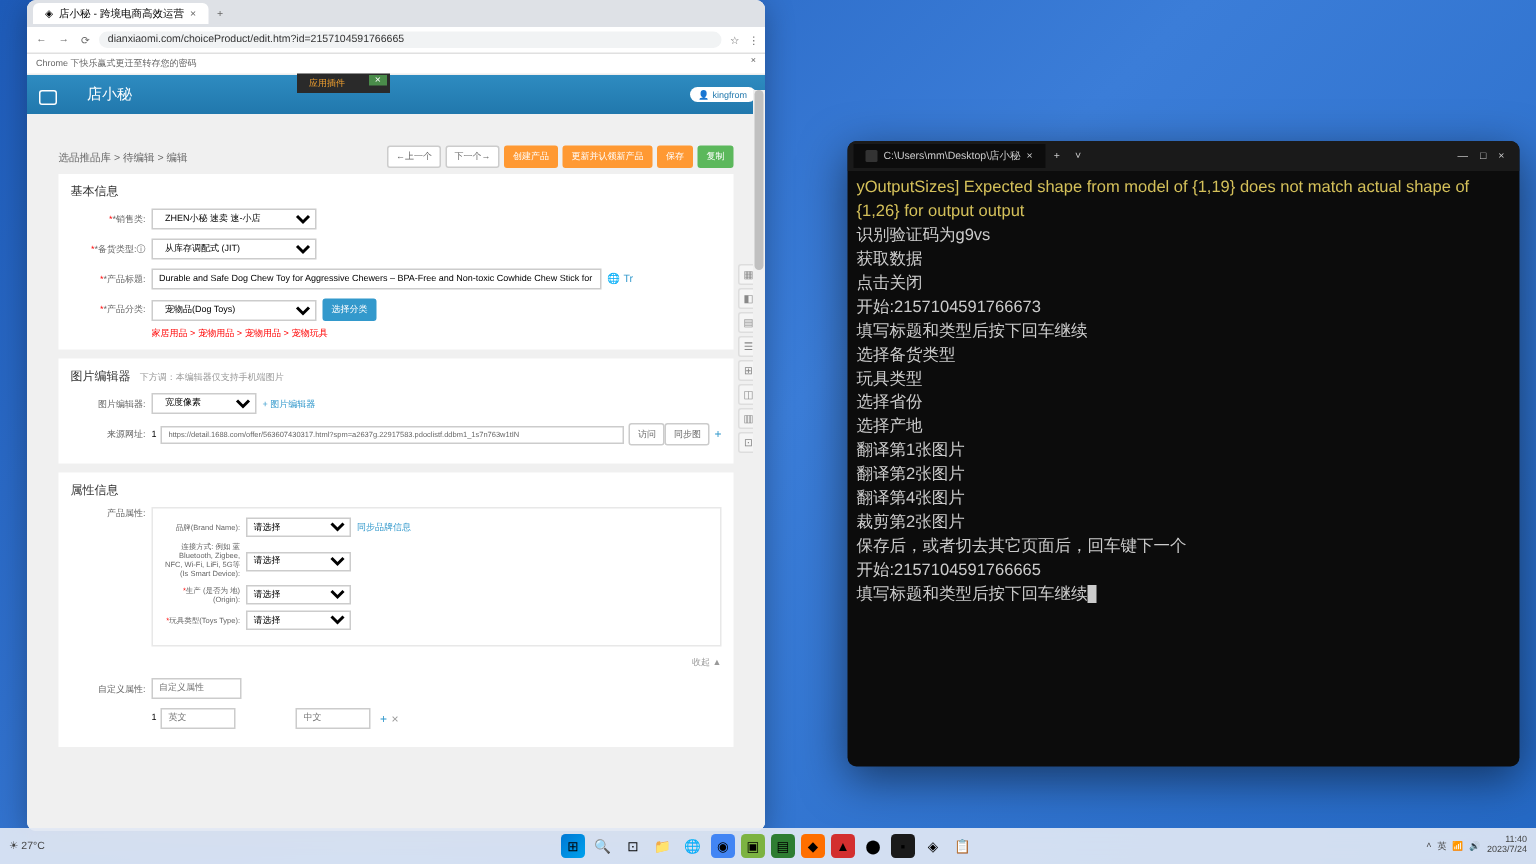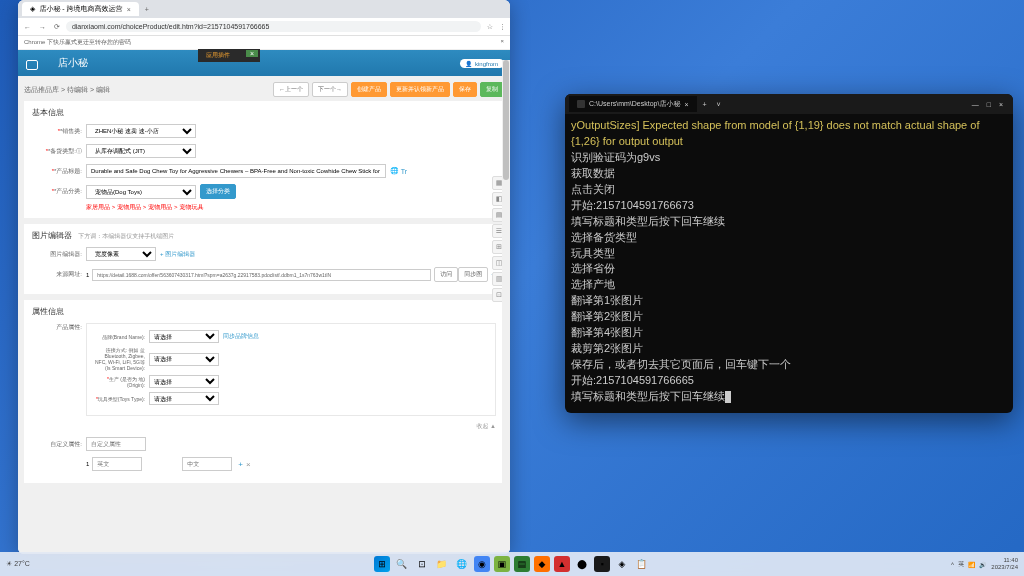--- a/index.html
+++ b/index.html
@@ -16,21 +16,21 @@
 .info-bar{height:14px;background:#fff;font-size:6px;color:#666;padding:2px 6px;border-bottom:1px solid #eee;display:flex;justify-content:space-between}
 .app-header{height:26px;background:linear-gradient(#2e8bc0,#2178ad);display:flex;align-items:center;position:relative}
 .logo{color:#fff;font-size:10px;padding:0 8px;display:flex;align-items:flex-end;gap:20px}
 .logo-ic{width:12px;height:10px;border:1px solid #fff;border-radius:2px}
 .top-nav{display:flex;gap:0}
 .top-nav span{color:#fff;font-size:8px;padding:6px 8px}
 .top-nav span.active{background:#1a6a99}
 .promo{position:absolute;top:-1px;left:180px;background:#2a2a2a;color:#f0a030;font-size:6px;padding:2px 30px 2px 8px}
 .promo-x{position:absolute;right:2px;top:1px;background:#4a8c4a;color:#fff;padding:0 4px;font-size:7px}
 .user-badge{margin-left:auto;margin-right:6px;background:#fff;border-radius:8px;padding:1px 6px;font-size:6px;color:#2178ad}
-.content{flex:1;background:#f0f0f0;overflow-y:auto;padding:6px;position:relative}
+.content{flex:1;background:#f0f0f0;overflow-y:auto;padding:21px;position:relative}
 .breadcrumb{font-size:7px;color:#666;margin-bottom:4px;display:flex;justify-content:space-between;align-items:center}
 .bc-btns{display:flex;gap:3px}
 .btn{font-size:6px;padding:2px 5px;border-radius:2px;border:1px solid #ccc;background:#fff;color:#666}
 .btn-o{background:#ff9933;color:#fff;border-color:#ff9933}
 .btn-g{background:#5cb85c;color:#fff;border-color:#5cb85c}
 .panel{background:#fff;margin-bottom:6px;padding:6px 8px}
 .panel-title{font-size:8px;color:#333;margin-bottom:6px}
 .panel-sub{font-size:6px;color:#999;margin-left:4px}
 .form-row{display:flex;align-items:center;margin-bottom:6px;font-size:7px}
 .form-label{width:54px;text-align:right;color:#666;font-size:6px;padding-right:4px}
@@ -40,21 +40,21 @@
 .link-txt{color:#3399cc;font-size:6px;margin-left:4px}
 .cat-path{font-size:6px;color:#f00;margin-left:54px;margin-top:-2px}
 .cat-path span{margin-right:2px}
 .url-box{border:1px solid #ccc;padding:2px 4px;font-size:5px;flex:1;color:#666;background:#fff}
 .attr-block{border:1px solid #e8e8e8;padding:6px;margin-left:54px}
 .attr-row{display:flex;align-items:center;margin-bottom:4px}
 .attr-label{width:56px;text-align:right;font-size:5px;color:#666;padding-right:4px;line-height:1.2}
 .attr-sel{border:1px solid #ccc;height:13px;width:70px;font-size:6px;background:#fff}
 .side-icons{position:absolute;right:0;top:100px;width:18px;display:flex;flex-direction:column;gap:2px}
 .side-ic{width:14px;height:14px;background:#f5f5f5;border:1px solid #ddd;border-radius:2px;font-size:7px;display:flex;align-items:center;justify-content:center;color:#888}
-.terminal{position:absolute;left:565px;top:94px;width:448px;height:319px;background:#0c0c0c;border-radius:6px;box-shadow:0 8px 30px rgba(0,0,0,0.5);overflow:hidden;display:flex;flex-direction:column}
+.terminal{position:absolute;left:565px;top:94px;width:448px;height:417px;background:#0c0c0c;border-radius:6px;box-shadow:0 8px 30px rgba(0,0,0,0.5);overflow:hidden;display:flex;flex-direction:column}
 .term-title{height:20px;background:#1a1a1a;display:flex;align-items:center;padding:0 4px;font-size:7px}
 .term-tab{background:#0c0c0c;color:#ccc;padding:3px 8px;display:flex;align-items:center;gap:4px}
 .term-tab-ic{width:8px;height:8px;background:#333;border-radius:1px}
 .term-add{color:#ccc;padding:0 6px}
 .term-ctrl{margin-left:auto;display:flex;gap:8px;color:#ccc;padding-right:6px}
 .term-body{flex:1;padding:4px 6px;font-family:Consolas,monospace;font-size:11px;line-height:1.45;color:#ccc;overflow:hidden}
 .term-yellow{color:#d4c05a}
 .cursor{display:inline-block;width:6px;height:12px;background:#ccc;vertical-align:middle}
 .taskbar{position:absolute;bottom:0;left:0;right:0;height:24px;background:rgba(240,242,248,0.85);backdrop-filter:blur(10px);display:flex;align-items:center;justify-content:center;gap:4px}
 .tb-ic{width:16px;height:16px;border-radius:3px;display:flex;align-items:center;justify-content:center;font-size:9px}

